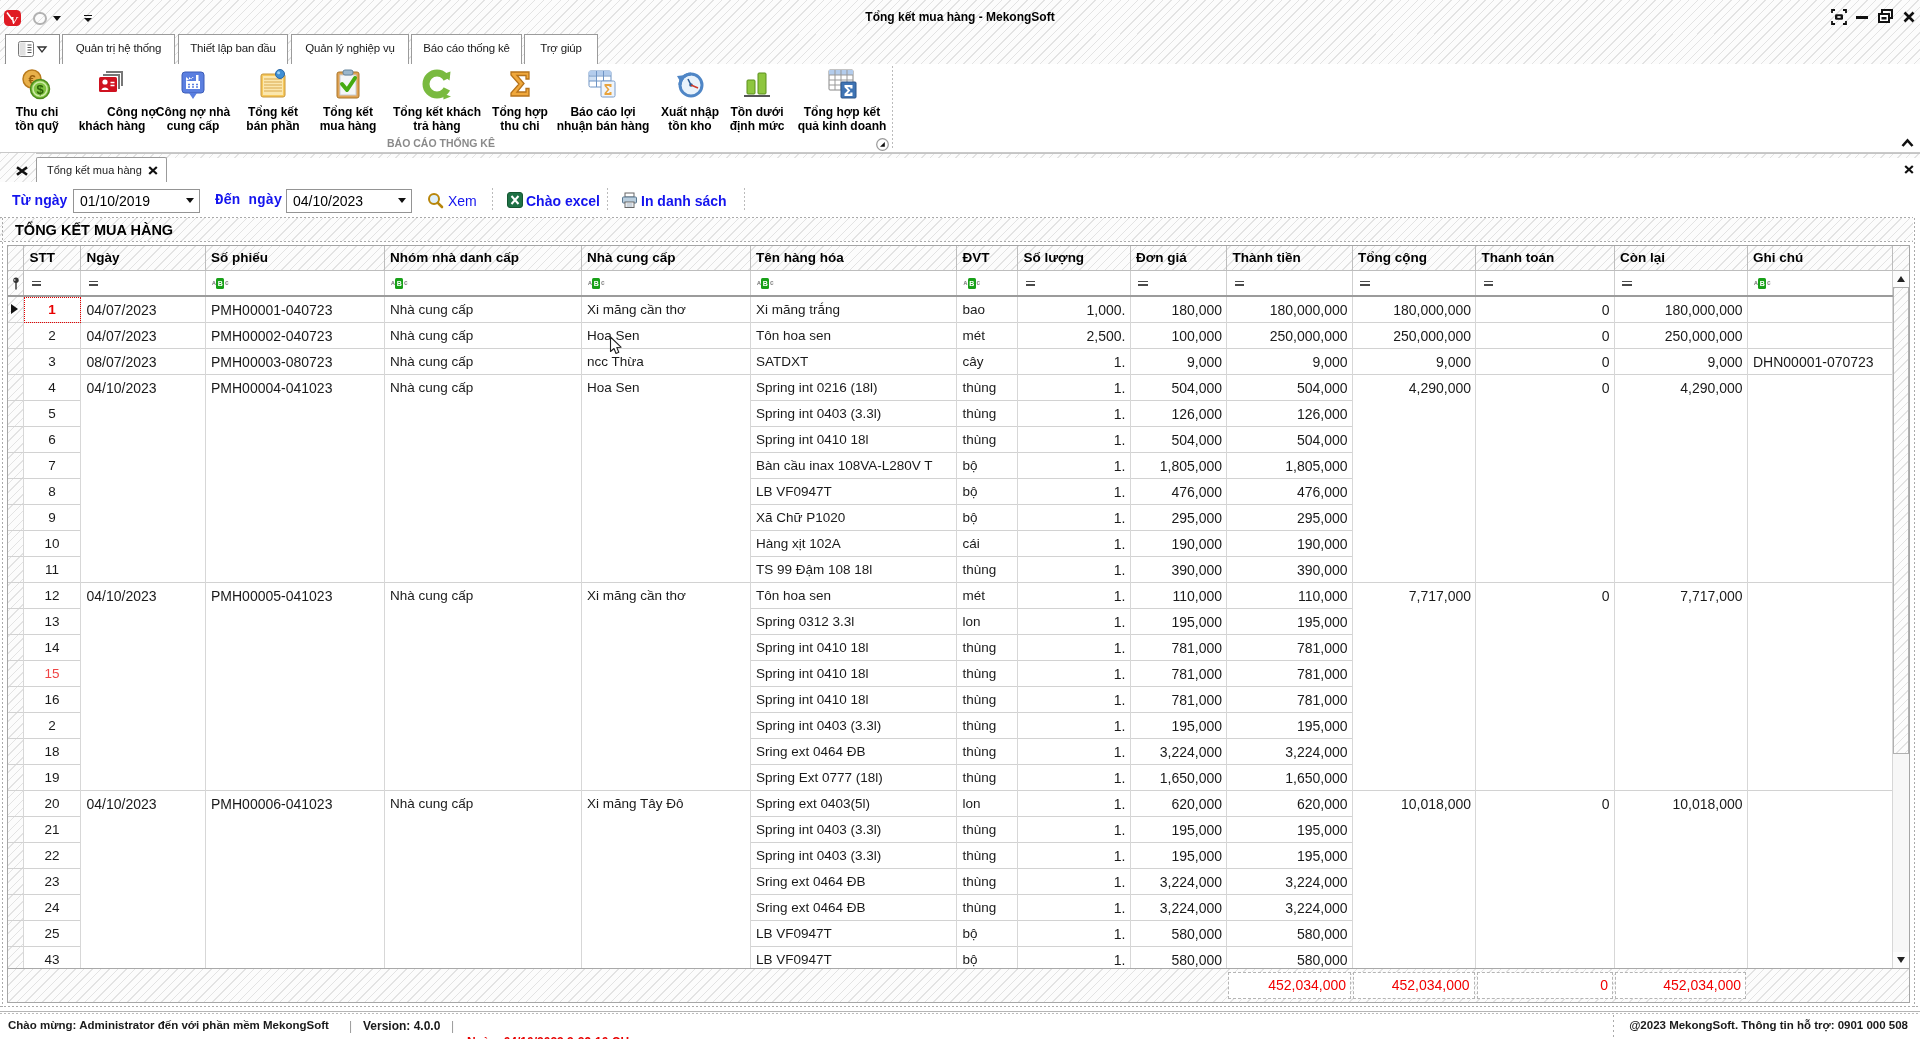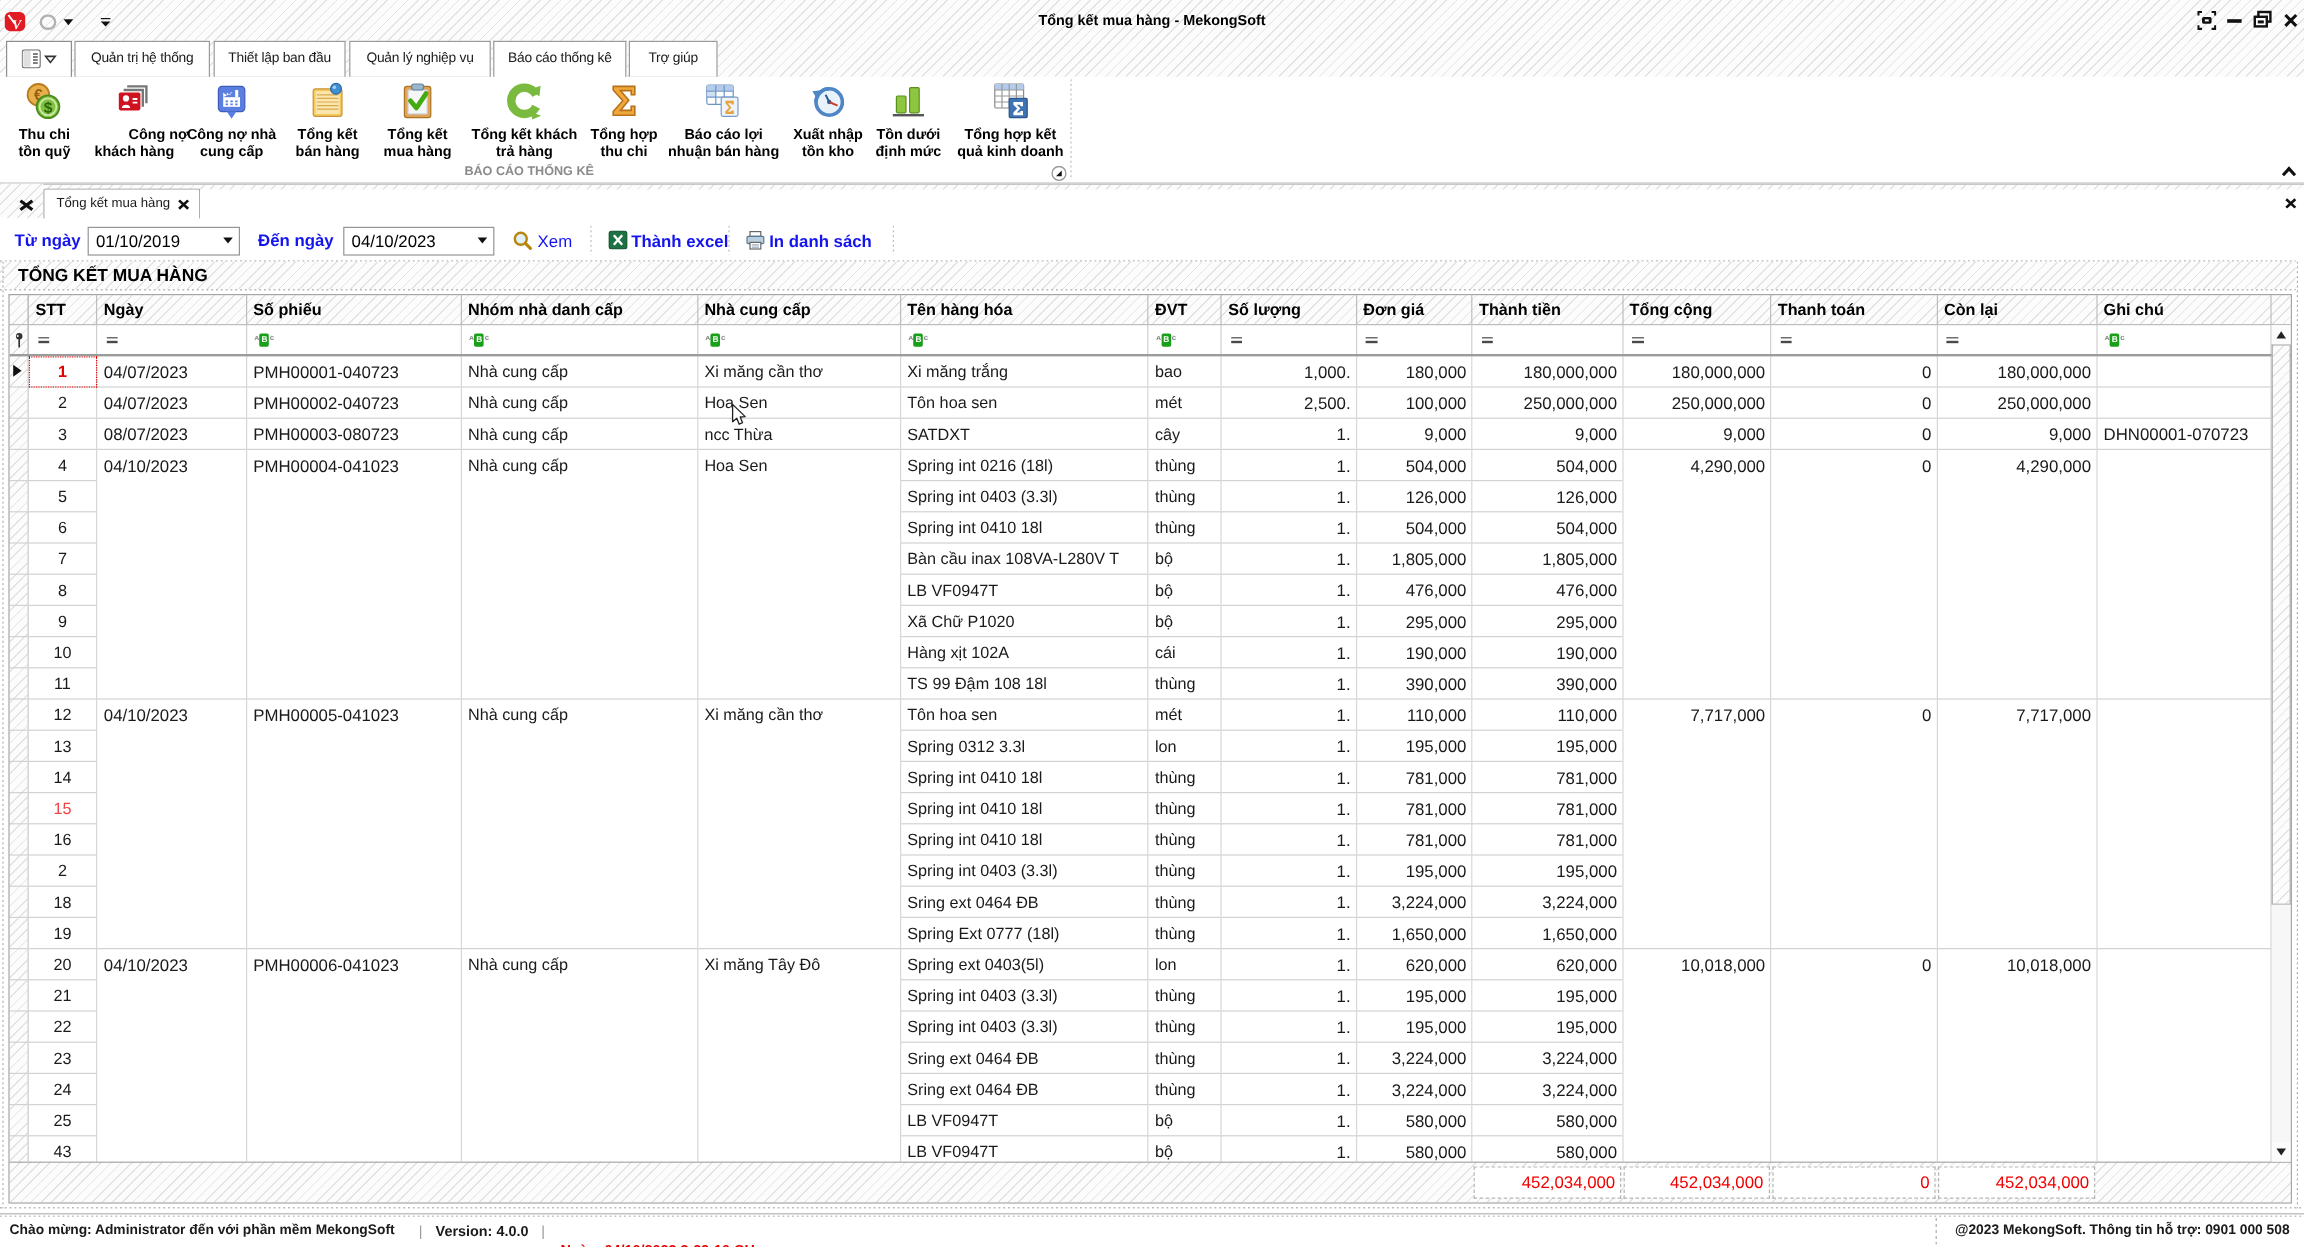--- a/index.html
+++ b/index.html
@@ -137,21 +137,21 @@
 <rect x="15" y="14" width="15" height="16" rx="1" fill="#3f74b4" stroke="#2c548a"></rect>
 <path d="M18.5 17 h8 v3.5 h-2.2 v-1.3 h-3 l3 3.3 -3 3.3 h3 v-1.3 h2.2 v3.5 h-8 v-2.2 l3.2-3.3 -3.2-3.3 z" fill="#fff"></path>
   </svg>
 <div class="abs txt" style="left:37px;top:112px;transform:translate(-50%,-50%);font-size:12px;font-weight:bold;color:#000;">Thu chi</div>
 <div class="abs txt" style="left:37px;top:126px;transform:translate(-50%,-50%);font-size:12px;font-weight:bold;color:#000;">tồn quỹ</div>
 <div class="abs txt" style="left:112px;top:112px;transform:translate(-50%,-50%);font-size:12px;font-weight:bold;color:#000;padding-left:40px;">Công nợ</div>
 <div class="abs txt" style="left:112px;top:126px;transform:translate(-50%,-50%);font-size:12px;font-weight:bold;color:#000;">khách hàng</div>
 <div class="abs txt" style="left:193px;top:112px;transform:translate(-50%,-50%);font-size:12px;font-weight:bold;color:#000;">Công nợ nhà</div>
 <div class="abs txt" style="left:193px;top:126px;transform:translate(-50%,-50%);font-size:12px;font-weight:bold;color:#000;">cung cấp</div>
 <div class="abs txt" style="left:273px;top:112px;transform:translate(-50%,-50%);font-size:12px;font-weight:bold;color:#000;">Tổng kết</div>
-<div class="abs txt" style="left:273px;top:126px;transform:translate(-50%,-50%);font-size:12px;font-weight:bold;color:#000;">bán hàng</div>
+<div class="abs txt" style="left:273px;top:126px;transform:translate(-50%,-50%);font-size:12px;font-weight:bold;color:#000;">bán phần</div>
 <div class="abs txt" style="left:348px;top:112px;transform:translate(-50%,-50%);font-size:12px;font-weight:bold;color:#000;">Tổng kết</div>
 <div class="abs txt" style="left:348px;top:126px;transform:translate(-50%,-50%);font-size:12px;font-weight:bold;color:#000;">mua hàng</div>
 <div class="abs txt" style="left:437px;top:112px;transform:translate(-50%,-50%);font-size:12px;font-weight:bold;color:#000;">Tổng kết khách</div>
 <div class="abs txt" style="left:437px;top:126px;transform:translate(-50%,-50%);font-size:12px;font-weight:bold;color:#000;">trả hàng</div>
 <div class="abs txt" style="left:520px;top:112px;transform:translate(-50%,-50%);font-size:12px;font-weight:bold;color:#000;">Tổng hợp</div>
 <div class="abs txt" style="left:520px;top:126px;transform:translate(-50%,-50%);font-size:12px;font-weight:bold;color:#000;">thu chi</div>
 <div class="abs txt" style="left:603px;top:112px;transform:translate(-50%,-50%);font-size:12px;font-weight:bold;color:#000;">Báo cáo lợi</div>
 <div class="abs txt" style="left:603px;top:126px;transform:translate(-50%,-50%);font-size:12px;font-weight:bold;color:#000;">nhuận bán hàng</div>
 <div class="abs txt" style="left:690px;top:112px;transform:translate(-50%,-50%);font-size:12px;font-weight:bold;color:#000;">Xuất nhập</div>
 <div class="abs txt" style="left:690px;top:126px;transform:translate(-50%,-50%);font-size:12px;font-weight:bold;color:#000;text-align:right;">tồn kho</div>
@@ -171,35 +171,35 @@
 <div class="abs" style="left:36px;top:157px;width:131px;height:26px;background:#fff;border:1px solid #9b9b9b;border-bottom:none;border-radius:2px 2px 0 0;"></div>
 <div class="abs txt" style="left:47px;top:170px;transform:translateY(-50%);font-size:11px;font-weight:normal;color:#1a1a1a;">Tổng kết mua hàng</div>
 <svg class="abs" style="left:148px;top:166px" width="10" height="9" viewBox="0 0 10 9">
 <path d="M1.2 1 L8.8 8 M8.8 1 L1.2 8" stroke="#111" stroke-width="2.2"></path>
   </svg>
 <div class="abs" style="left:0px;top:182px;width:1920px;height:36px;background:#fff;"></div>
 <div class="abs txt" style="left:12px;top:200px;transform:translateY(-50%);font-size:14px;font-weight:bold;color:#1414ee;">Từ ngày</div>
 <div class="abs" style="left:73px;top:189px;width:127px;height:24px;background:#fff;border:1px solid #949494;"></div>
 <div class="abs txt" style="left:80px;top:201px;transform:translateY(-50%);font-size:14px;font-weight:normal;color:#000;">01/10/2019</div>
 <div class="abs" style="left:186px;top:198px;width:0;height:0;border-left:4.5px solid transparent;border-right:4.5px solid transparent;border-top:5.5px solid #111;"></div>
-<div class="abs txt" style="left:215px;top:200px;transform:translateY(-50%);font-size:14px;font-weight:bold;color:#1414ee;">Đến ngày</div>
+<div class="abs txt" style="left:215px;top:200px;transform:translateY(-50%);font-size:14px;font-weight:bold;color:#1414ee;font-family:Liberation Mono, monospace;">Đến ngày</div>
 <div class="abs" style="left:286px;top:189px;width:126px;height:24px;background:#fff;border:1px solid #949494;"></div>
 <div class="abs txt" style="left:293px;top:201px;transform:translateY(-50%);font-size:14px;font-weight:normal;color:#000;">04/10/2023</div>
 <div class="abs" style="left:398px;top:198px;width:0;height:0;border-left:4.5px solid transparent;border-right:4.5px solid transparent;border-top:5.5px solid #111;"></div>
 <svg class="abs" style="left:427px;top:192px" width="17" height="17" viewBox="0 0 17 17">
 <circle cx="7" cy="7" r="5" fill="#dff0fa" stroke="#b8860b" stroke-width="2"></circle>
 <line x1="10.8" y1="10.8" x2="15" y2="15" stroke="#b8860b" stroke-width="2.6" stroke-linecap="round"></line>
   </svg>
 <div class="abs txt" style="left:448px;top:201px;transform:translateY(-50%);font-size:14px;font-weight:normal;color:#1414ee;">Xem</div>
 <div class="abs" style="left:492px;top:188px;width:1px;height:24px;background-image:linear-gradient(#bbb 50%,transparent 50%);background-size:1px 4px;"></div>
 <svg class="abs" style="left:507px;top:192px" width="16" height="16" viewBox="0 0 16 16">
 <rect x="0.5" y="0.5" width="15" height="15" rx="2.5" fill="#1e7145" stroke="#145731"></rect>
 <path d="M4.5 4 L11.5 12 M11.5 4 L4.5 12" stroke="#fff" stroke-width="2"></path>
   </svg>
-<div class="abs txt" style="left:526px;top:201px;transform:translateY(-50%);font-size:14px;font-weight:bold;color:#1414ee;">Thành excel</div>
+<div class="abs txt" style="left:526px;top:201px;transform:translateY(-50%);font-size:14px;font-weight:bold;color:#1414ee;">Chào excel</div>
 <div class="abs" style="left:607px;top:188px;width:1px;height:24px;background-image:linear-gradient(#bbb 50%,transparent 50%);background-size:1px 4px;"></div>
 <svg class="abs" style="left:621px;top:192px" width="17" height="17" viewBox="0 0 17 17">
 <rect x="4" y="1" width="9" height="4" fill="#fff" stroke="#666"></rect>
 <rect x="1.5" y="5" width="14" height="6" rx="1" fill="#b9cede" stroke="#5a7890"></rect>
 <rect x="4" y="10" width="9" height="5.5" fill="#fff" stroke="#666"></rect>
 <path d="M5.5 12 h6 M5.5 14 h6" stroke="#9ab" stroke-width="1"></path>
   </svg>
 <div class="abs txt" style="left:641px;top:201px;transform:translateY(-50%);font-size:14px;font-weight:bold;color:#1414ee;">In danh sách</div>
 <div class="abs" style="left:744px;top:188px;width:1px;height:24px;background-image:linear-gradient(#bbb 50%,transparent 50%);background-size:1px 4px;"></div>
 <div class="abs" style="left:0px;top:217px;width:1913px;height:1px;background-image:linear-gradient(90deg,#aaa 50%,transparent 50%);background-size:4px 1px;"></div>

